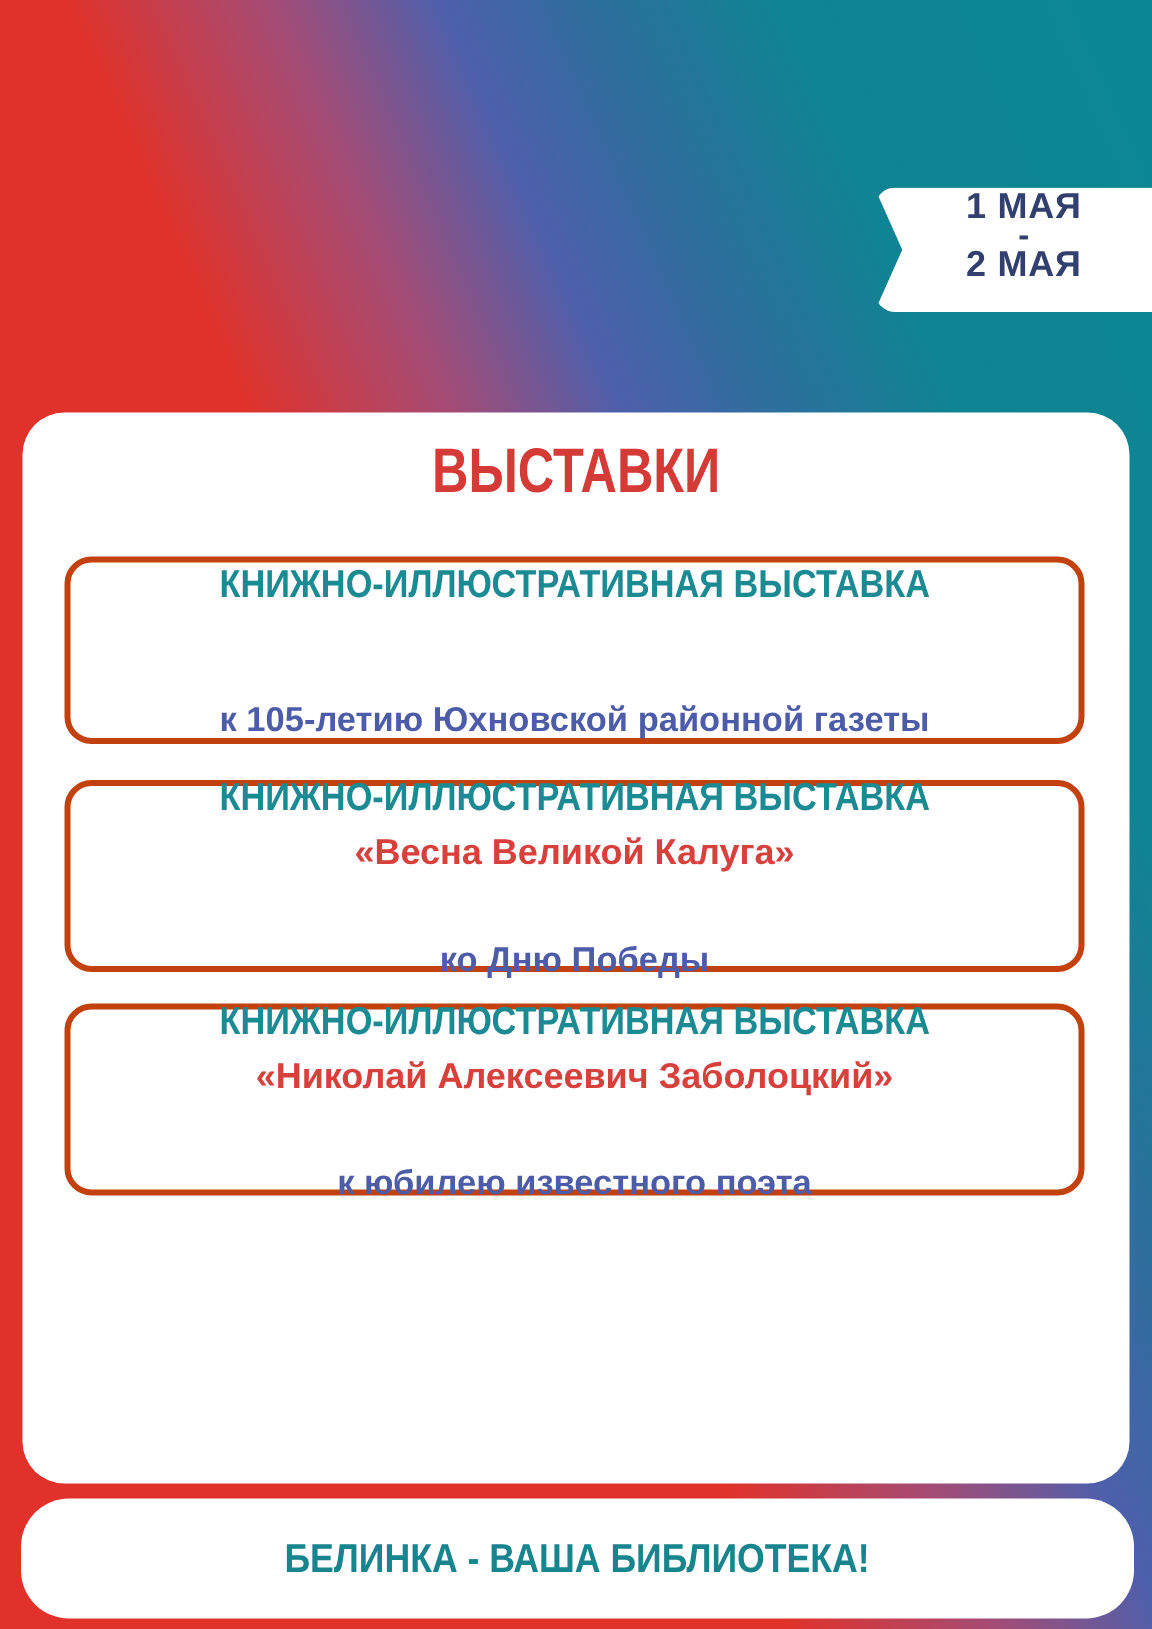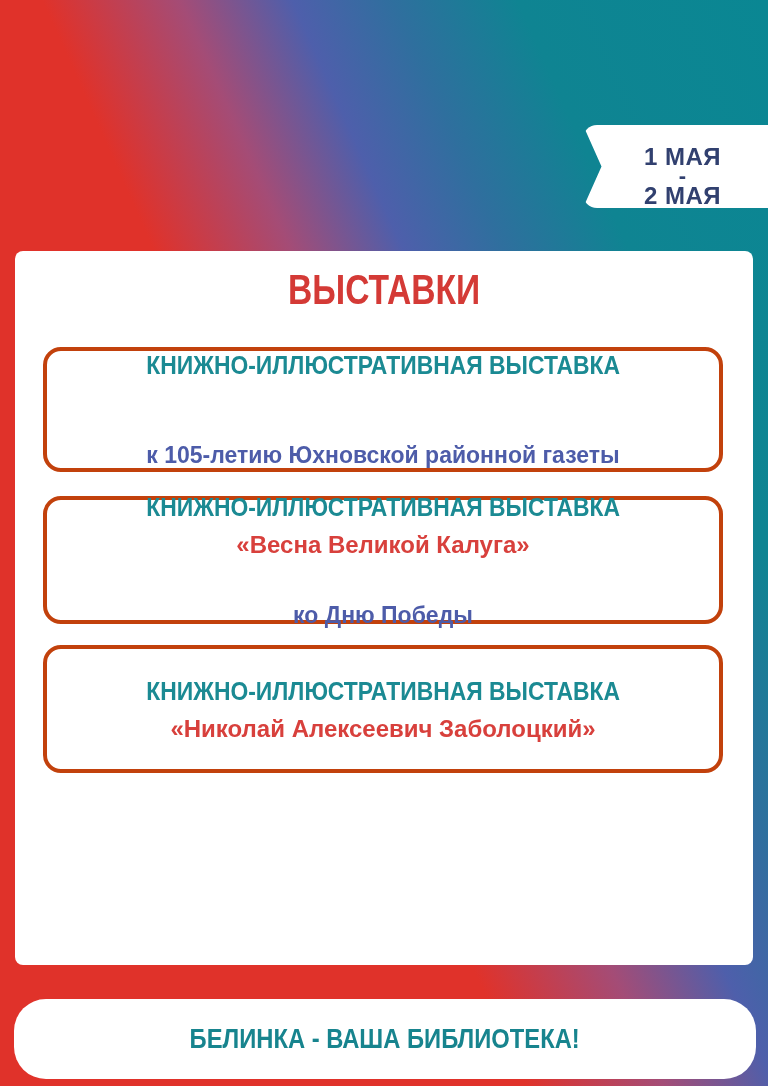--- a/index.html
+++ b/index.html
@@ -30,30 +30,30 @@
   .address{
     margin-top:5px;
     color:#4659a7;font-size:12px;font-weight:bold;line-height:19px;
     letter-spacing:-0.2px;white-space:nowrap;
   }
   
   .date-flag{
     position:absolute;right:0;top:125px;width:185px;height:83px;
     background:#fff;border-radius:14px 0 0 14px;
     clip-path:polygon(0 0,100% 0,100% 100%,0 100%,10% 50%);
-    display:flex;flex-direction:column;justify-content:flex-end;align-items:center;
+    display:flex;flex-direction:column;justify-content:flex-start;align-items:center;
     padding-left:14px;box-sizing:border-box;
     color:#31406f;font-weight:bold;text-align:center;
   }
   .date-line{font-size:24px;line-height:25px;letter-spacing:0.5px;}
   .date-sep{font-size:22px;line-height:14px;}
   
   .card{
-    position:absolute;left:15px;top:251px;width:738px;height:714px;
-    background:#fff;border-radius:8px;
+    position:absolute;left:15px;top:275px;width:738px;height:714px;
+    background:#fff;border-radius:28px;
   }
   .card-title{
     margin-top:16px;text-align:center;
     color:#d43a36;font-size:42px;font-weight:bold;line-height:46px;
   }
   .squeeze{display:inline-block;transform:scaleX(0.80);transform-origin:center;white-space:nowrap;}
   .squeeze-md{display:inline-block;transform:scaleX(0.88);transform-origin:center;white-space:nowrap;}
   .event-box{
     position:absolute;left:28px;width:680px;box-sizing:border-box;
     border:4px solid #c2410c;border-radius:18px;background:#fff;
@@ -104,20 +104,21 @@
       </div>
       <div class="event-name">«Весна Великой Калуга»</div>
       <div class="event-note">ко Дню Победы</div>
     </div>
 
     <div class="event-box event-3">
       <div class="event-kind">
         <span class="squeeze-md">КНИЖНО-ИЛЛЮСТРАТИВНАЯ ВЫСТАВКА</span>
       </div>
       <div class="event-name">«Николай Алексеевич Заболоцкий»</div>
+      <div class="event-note">к юбилею известного поэта</div>
     </div>
   </div>
 
   <div class="footer-bar">
     <div class="slogan">
       <span class="squeeze-md">БЕЛИНКА - ВАША БИБЛИОТЕКА!</span>
     </div>
   </div>
 
 </div>

